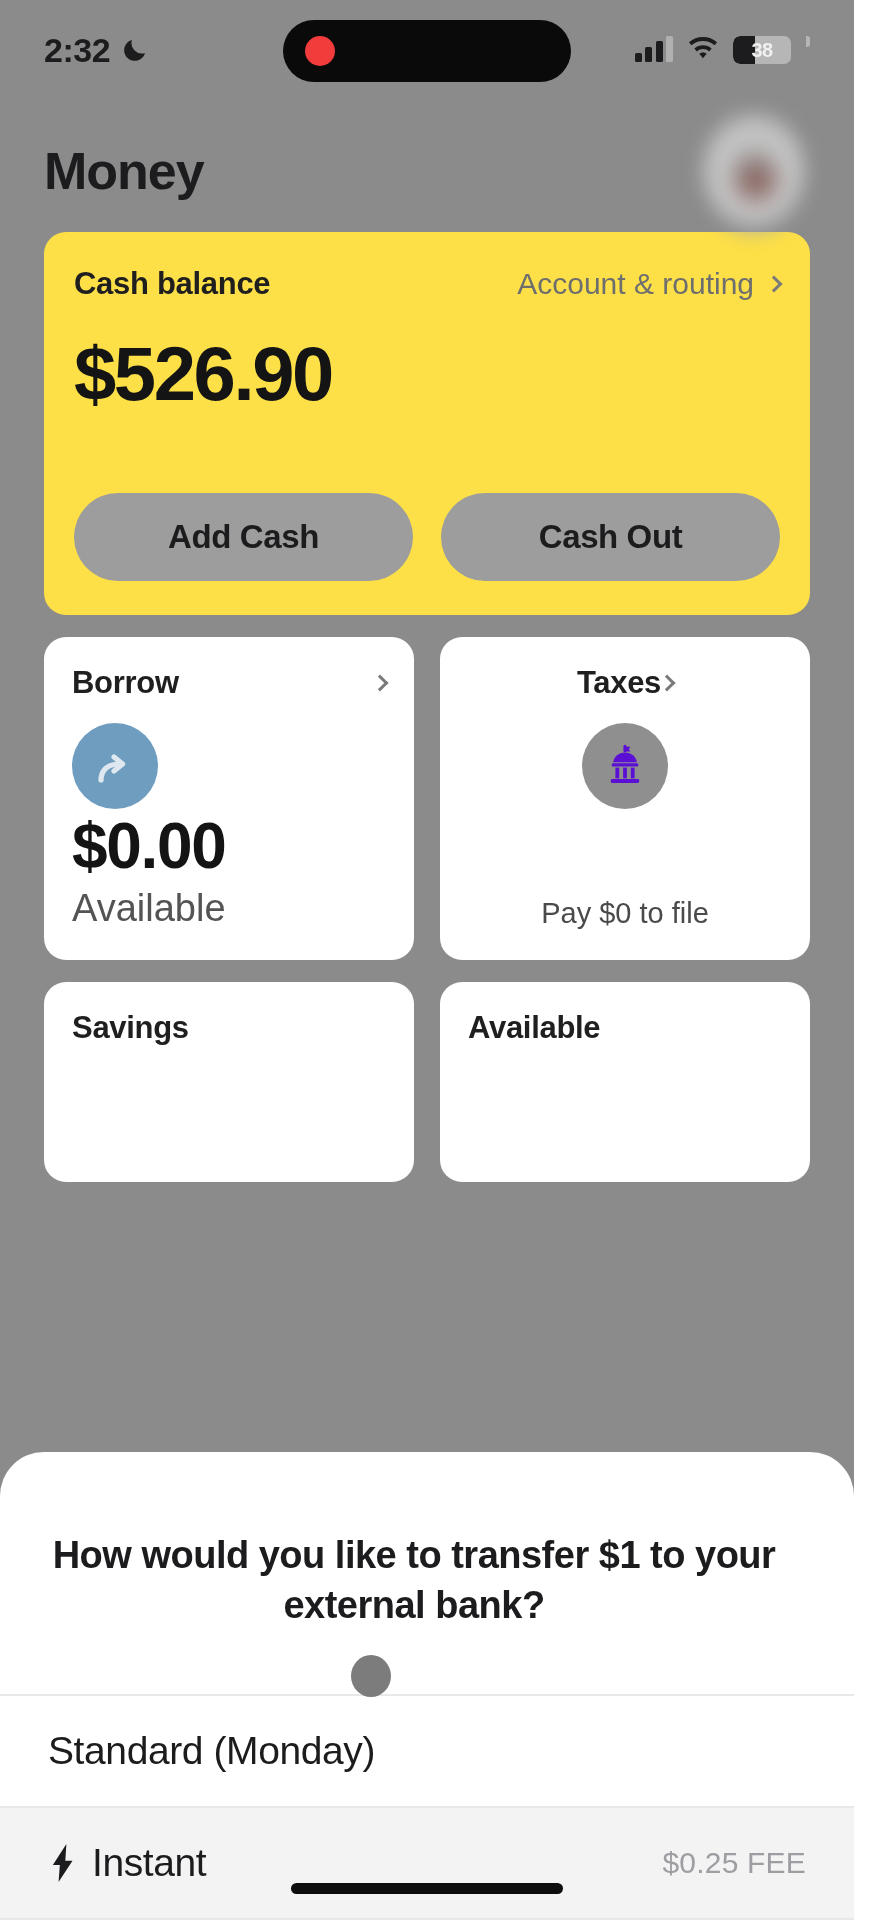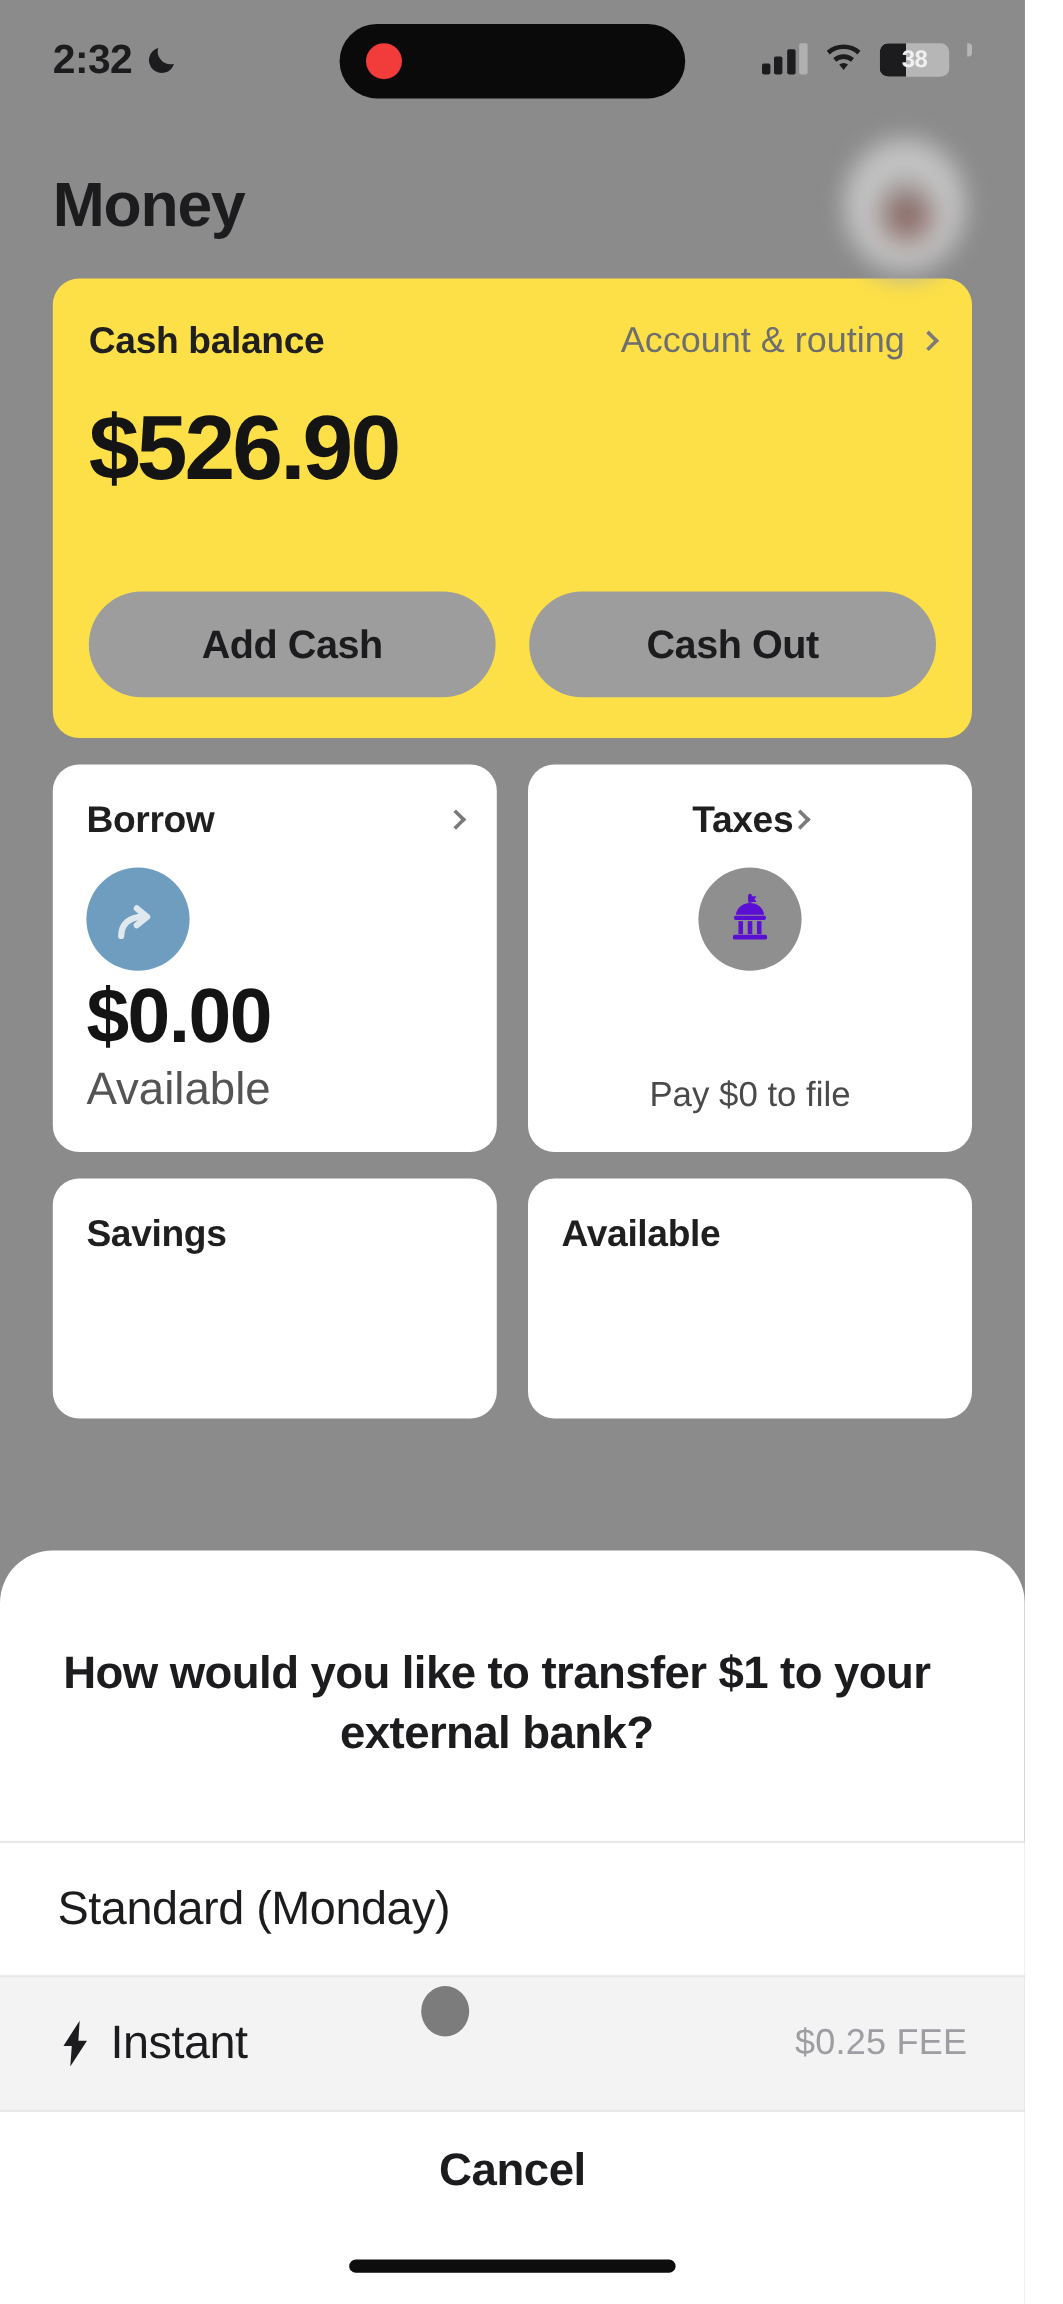--- a/index.html
+++ b/index.html
@@ -387,21 +387,18 @@
       <div class="opt-label">
         <svg class="bolt-icon" width="30" height="38" viewBox="0 0 12 18">
           <path d="M7.6 0L1.2 9.9h3.3L3.9 18l6.6-10.1H7.1L7.6 0z" fill="#1c1c1e"></path>
         </svg>
         <span>Instant</span>
       </div>
       <div class="opt-fee">$0.25 FEE</div>
     </div>
     <div class="hr"></div>
 
-    <div class="cancel-wrap">
-      <div class="cancel-btn">Cancel</div>
-    </div>
   </div>
 
   <div class="touch-dot"></div>
   <div class="home-bar"></div>
 
 </div>
 
 </body></html>

